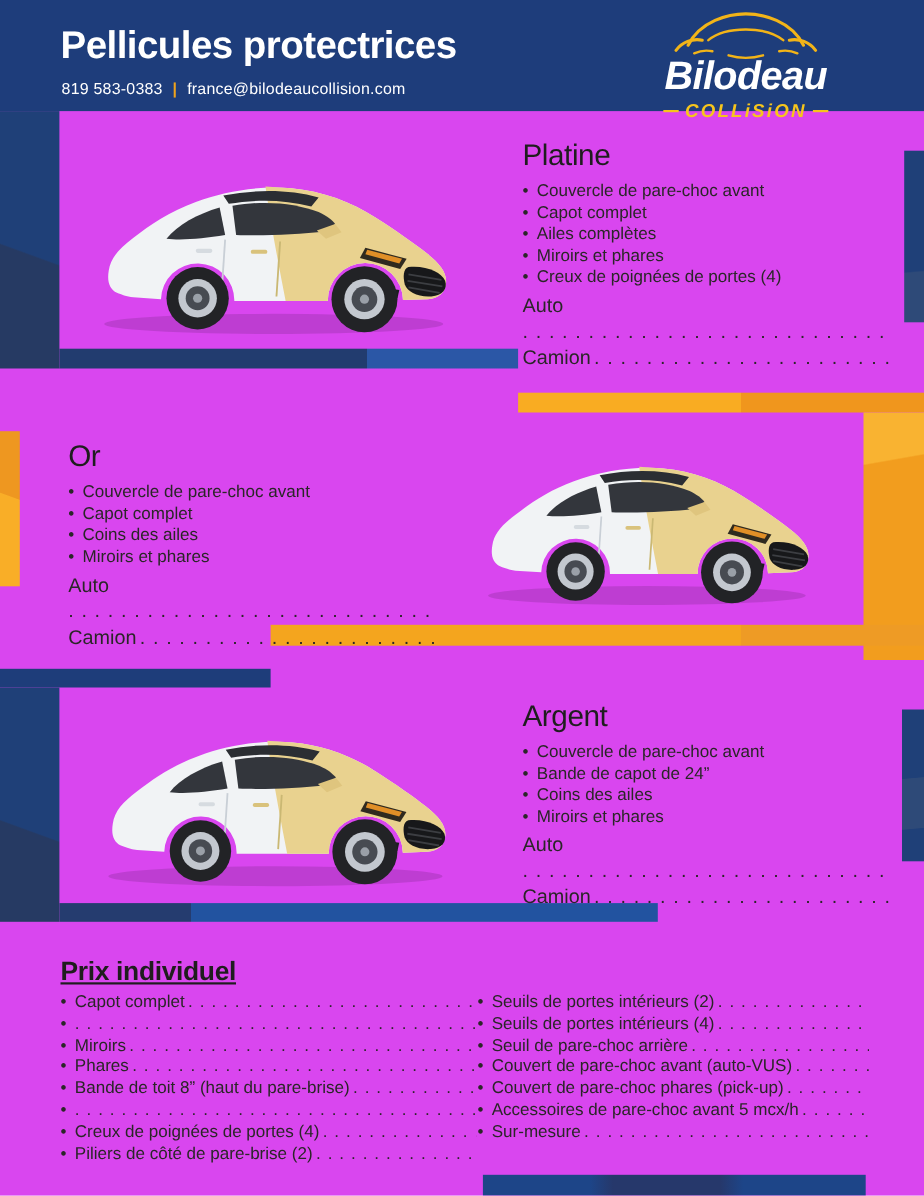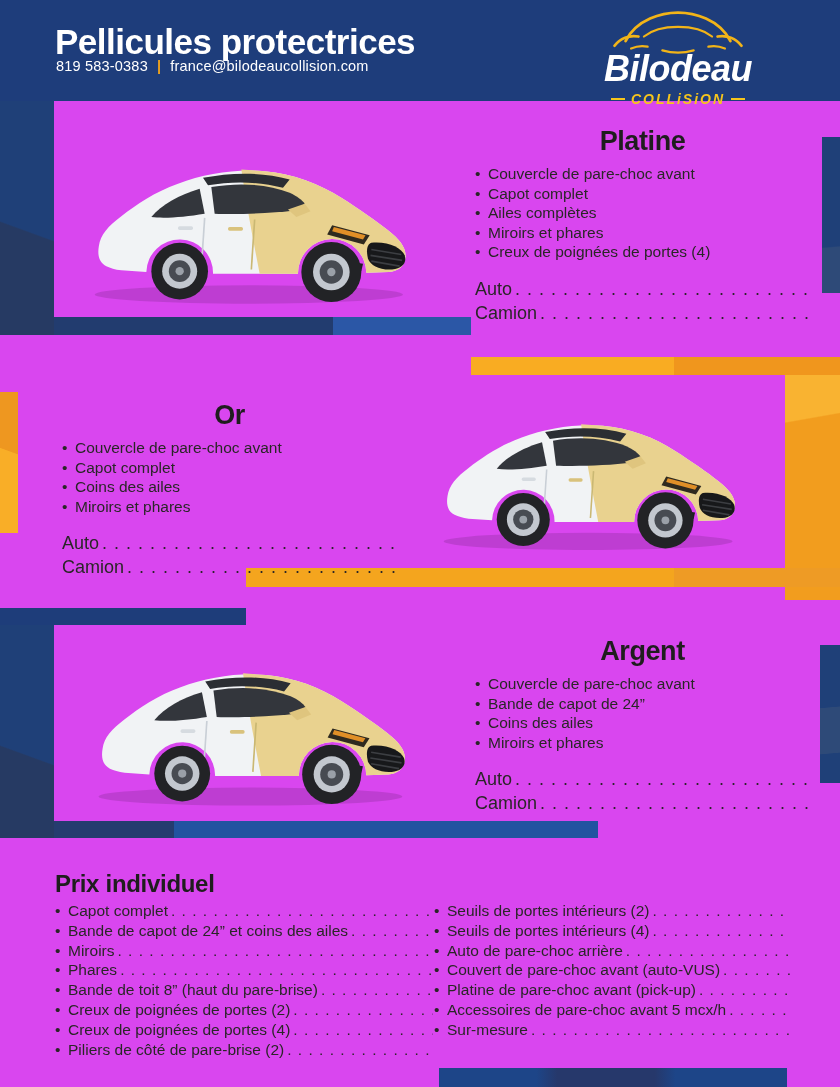--- a/index.html
+++ b/index.html
@@ -3,27 +3,27 @@
 <meta charset="utf-8">
 <style>
   html,body{margin:0;padding:0;background:#ffffff;}
   .page{
     position:relative;width:840px;height:1087px;margin:0 auto;overflow:hidden;
     background:#d946ef;font-family:"Liberation Sans",sans-serif;color:#2a2627;
   }
   
   .header{position:absolute;left:0;top:0;width:840px;height:101px;background:#1e3d7b;}
   .h-title{position:absolute;left:55px;top:22px;font-size:35px;font-weight:700;color:#fff;letter-spacing:-.5px;}
-  .h-contact{position:absolute;left:56px;top:58px;font-size:14.5px;color:#fff;letter-spacing:.2px;text-align:center;}
+  .h-contact{position:absolute;left:56px;top:73px;font-size:14.5px;color:#fff;letter-spacing:.2px;text-align:center;}
   .h-contact .sep{color:#f0a31c;margin:0 9px;font-weight:700;}
   .logo{position:absolute;left:593px;top:8px;width:170px;height:88px;text-align:center;}
   .logo svg{display:block;margin:0 auto;}
   .logo-name{font-size:36px;font-weight:700;font-style:italic;color:#fff;letter-spacing:-.5px;margin-top:-6px;}
   .logo-sub{display:flex;align-items:center;justify-content:center;gap:6px;margin-top:1px;}
-  .logo-sub span{font-size:14px;font-weight:700;font-style:italic;color:#f6c51c;letter-spacing:2px;}
+  .logo-sub span{font-size:17px;font-weight:700;font-style:italic;color:#f6c51c;letter-spacing:2px;}
   .logo-dash{width:14px;height:2px;background:#f6c51c;}
   
   .decor{position:absolute;}
   .band-left-1{left:0;top:101px;width:54px;height:234px;background:linear-gradient(200deg,#1f4078 55%,#263a63 55.6%);}
   .bar-1{left:54px;top:317px;width:417px;height:18px;background:linear-gradient(90deg,#223c6f 0 67%,#2b57a6 67% 100%);}
   .band-right-1{left:822px;top:137px;width:18px;height:156px;background:linear-gradient(175deg,#1f4078 70%,#2e4a78 70.8%);}
   .bar-2-top{left:471px;top:357px;width:369px;height:18px;background:linear-gradient(90deg,#f9ac22 0 55%,#f0961d 55%);}
   .band-right-2{left:785px;top:375px;width:55px;height:225px;background:linear-gradient(170deg,#f9b331 20%,#f29d1e 20.6%);}
   .band-left-2{left:0;top:392px;width:18px;height:141px;background:linear-gradient(200deg,#ee9720 42%,#f9ae27 42.6%);}
   .bar-2-bottom{left:246px;top:568px;width:594px;height:19px;background:linear-gradient(90deg,#f4a51e 0 72%,#ee9b25 72%);}
@@ -36,30 +36,30 @@
   .car{position:absolute;}
   .car-1{left:78px;top:146px;width:350px;height:167px;}
   .car-2{left:428px;top:402px;width:328px;height:157px;}
   .car-3{left:82px;top:650px;width:345px;height:165px;}
   .car svg{width:100%;height:100%;}
   
   .pkg{position:absolute;width:335px;}
   .pkg-platine{left:475px;top:126px;}
   .pkg-or{left:62px;top:400px;}
   .pkg-argent{left:475px;top:636px;}
-  .pkg h2{margin:0 0 7px 0;font-size:27px;font-weight:700;color:#1f1d1e;letter-spacing:-.4px;text-align:center;}
+  .pkg h2{margin:0 0 7px 0;font-size:27px;font-weight:400;color:#1f1d1e;letter-spacing:-.4px;}
   .pkg ul{list-style:none;margin:0;padding:0;}
   .pkg li{font-size:15.5px;line-height:19.5px;color:#2a2627;display:flex;}
   .b{width:13px;flex:0 0 13px;}
   .price-line{display:flex;font-size:18px;line-height:23px;color:#2a2627;overflow:hidden;white-space:nowrap;margin-top:1px;}
   .price-line .pl{margin-right:3px;}
   .dots{flex:1;overflow:hidden;letter-spacing:1px;}
-  .pkg .price-line:first-of-type{margin-top:16px;}
-  
-  .indiv-title{position:absolute;left:55px;top:870px;font-size:24px;font-weight:700;color:#1f1d1e;letter-spacing:-.3px;}
+  .pkg .price-line:first-of-type{margin-top:5px;flex-direction:column;}
+  
+  .indiv-title{position:absolute;left:55px;top:870px;font-size:24px;font-weight:700;color:#1f1d1e;letter-spacing:-.3px;text-decoration:underline;}
   .col{position:absolute;top:901px;}
   .col-left{left:55px;width:378px;}
   .col-right{left:434px;width:356px;}
   .col .item{display:flex;font-size:15.5px;line-height:19.8px;color:#2a2627;overflow:hidden;white-space:nowrap;}
   .col .item .lbl{margin-right:3px;}
 </style>
 </head>
 <body>
 
 <svg width="0" height="0" style="position:absolute" aria-hidden="true">
@@ -247,41 +247,39 @@
   <div class="indiv-title">Prix individuel</div>
 
   <div class="col col-left">
     <div class="item">
         <span class="b">•</span>
         <span class="lbl">Capot complet</span>
         <span class="dots">. . . . . . . . . . . . . . . . . . . . . . . . . . . . . . . . . . . . . . . . . . . . . . . . . . . . . . . . . . . .</span>
       </div>
     <div class="item">
         <span class="b">•</span>
-        <span class="lbl">Bande de capot de 24” et coins des ailes</span>
         <span class="dots">. . . . . . . . . . . . . . . . . . . . . . . . . . . . . . . . . . . . . . . . . . . . . . . . . . . . . . . . . . . .</span>
       </div>
     <div class="item">
         <span class="b">•</span>
         <span class="lbl">Miroirs</span>
         <span class="dots">. . . . . . . . . . . . . . . . . . . . . . . . . . . . . . . . . . . . . . . . . . . . . . . . . . . . . . . . . . . .</span>
       </div>
     <div class="item">
         <span class="b">•</span>
         <span class="lbl">Phares</span>
         <span class="dots">. . . . . . . . . . . . . . . . . . . . . . . . . . . . . . . . . . . . . . . . . . . . . . . . . . . . . . . . . . . .</span>
       </div>
     <div class="item">
         <span class="b">•</span>
         <span class="lbl">Bande de toit 8” (haut du pare-brise)</span>
         <span class="dots">. . . . . . . . . . . . . . . . . . . . . . . . . . . . . . . . . . . . . . . . . . . . . . . . . . . . . . . . . . . .</span>
       </div>
     <div class="item">
         <span class="b">•</span>
-        <span class="lbl">Creux de poignées de portes (2)</span>
         <span class="dots">. . . . . . . . . . . . . . . . . . . . . . . . . . . . . . . . . . . . . . . . . . . . . . . . . . . . . . . . . . . .</span>
       </div>
     <div class="item">
         <span class="b">•</span>
         <span class="lbl">Creux de poignées de portes (4)</span>
         <span class="dots">. . . . . . . . . . . . . . . . . . . . . . . . . . . . . . . . . . . . . . . . . . . . . . . . . . . . . . . . . . . .</span>
       </div>
     <div class="item">
         <span class="b">•</span>
         <span class="lbl">Piliers de côté de pare-brise (2)</span>
@@ -295,31 +293,31 @@
         <span class="lbl">Seuils de portes intérieurs (2)</span>
         <span class="dots">. . . . . . . . . . . . . . . . . . . . . . . . . . . . . . . . . . . . . . . . . . . . . . . . . . . . . . . . . . . .</span>
       </div>
     <div class="item">
         <span class="b">•</span>
         <span class="lbl">Seuils de portes intérieurs (4)</span>
         <span class="dots">. . . . . . . . . . . . . . . . . . . . . . . . . . . . . . . . . . . . . . . . . . . . . . . . . . . . . . . . . . . .</span>
       </div>
     <div class="item">
         <span class="b">•</span>
-        <span class="lbl">Auto de pare-choc arrière</span>
+        <span class="lbl">Seuil de pare-choc arrière</span>
         <span class="dots">. . . . . . . . . . . . . . . . . . . . . . . . . . . . . . . . . . . . . . . . . . . . . . . . . . . . . . . . . . . .</span>
       </div>
     <div class="item">
         <span class="b">•</span>
         <span class="lbl">Couvert de pare-choc avant (auto-VUS)</span>
         <span class="dots">. . . . . . . . . . . . . . . . . . . . . . . . . . . . . . . . . . . . . . . . . . . . . . . . . . . . . . . . . . . .</span>
       </div>
     <div class="item">
         <span class="b">•</span>
-        <span class="lbl">Platine de pare-choc avant (pick-up)</span>
+        <span class="lbl">Couvert de pare-choc phares (pick-up)</span>
         <span class="dots">. . . . . . . . . . . . . . . . . . . . . . . . . . . . . . . . . . . . . . . . . . . . . . . . . . . . . . . . . . . .</span>
       </div>
     <div class="item">
         <span class="b">•</span>
         <span class="lbl">Accessoires de pare-choc avant 5 mcx/h</span>
         <span class="dots">. . . . . . . . . . . . . . . . . . . . . . . . . . . . . . . . . . . . . . . . . . . . . . . . . . . . . . . . . . . .</span>
       </div>
     <div class="item">
         <span class="b">•</span>
         <span class="lbl">Sur-mesure</span>

